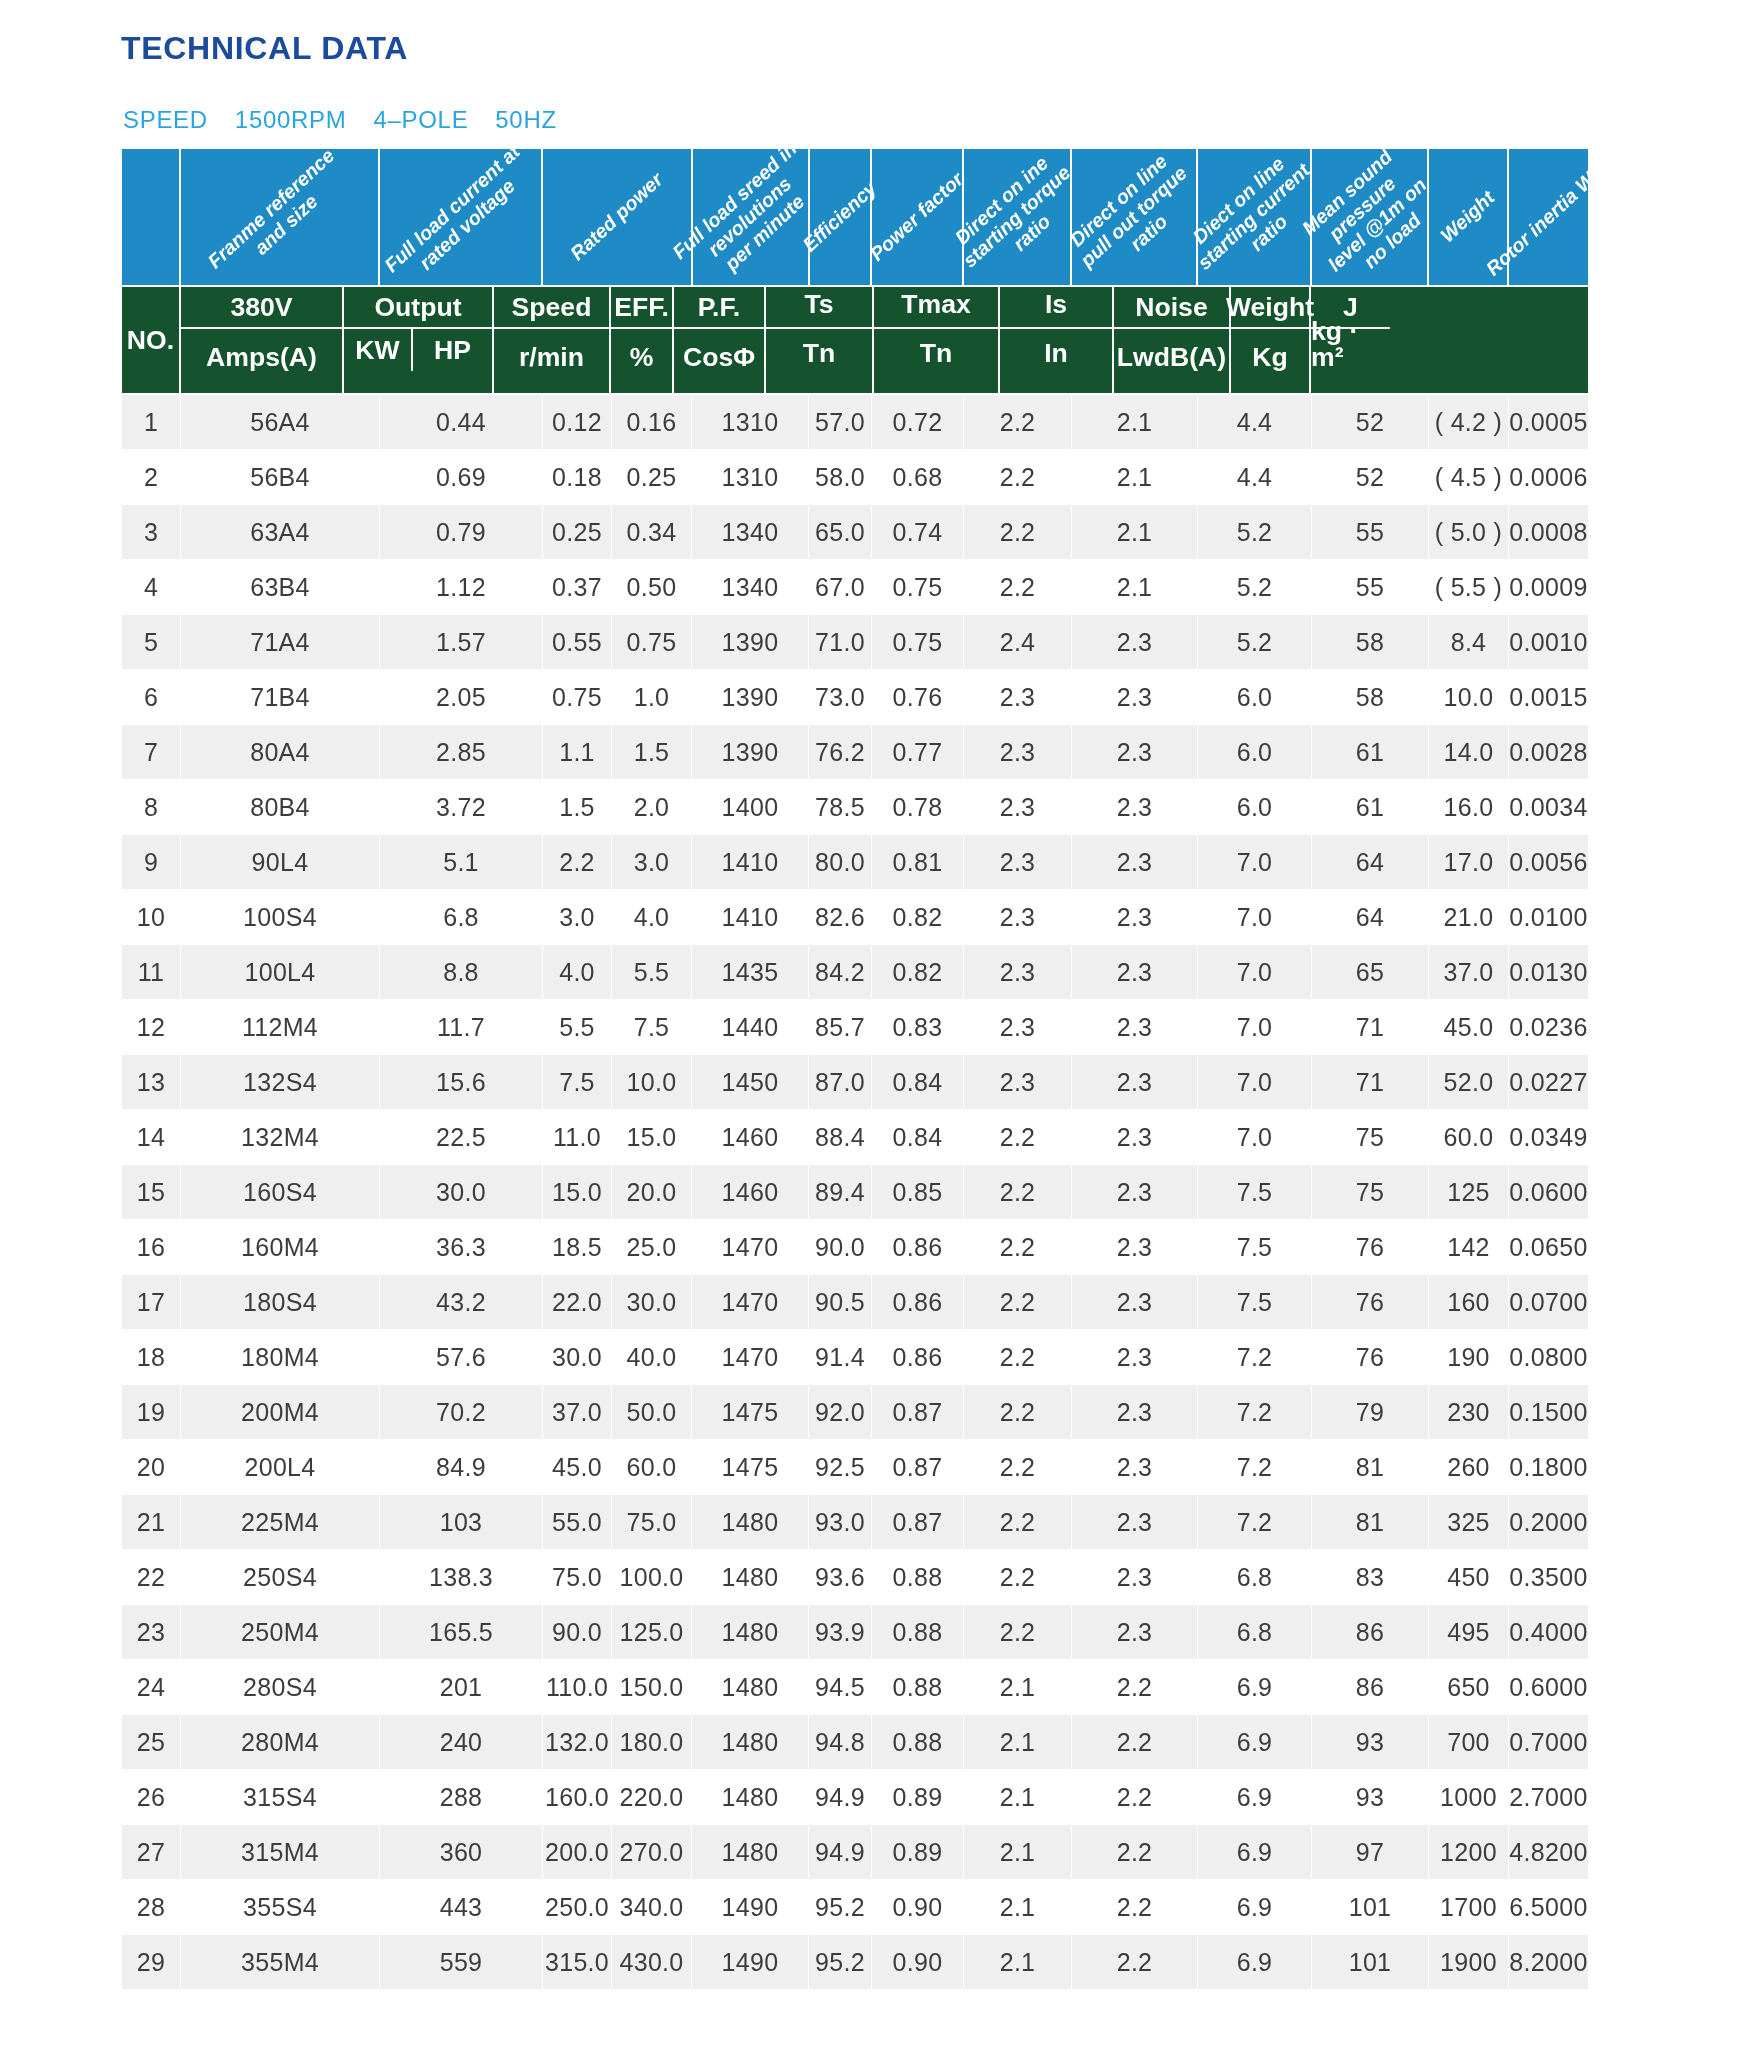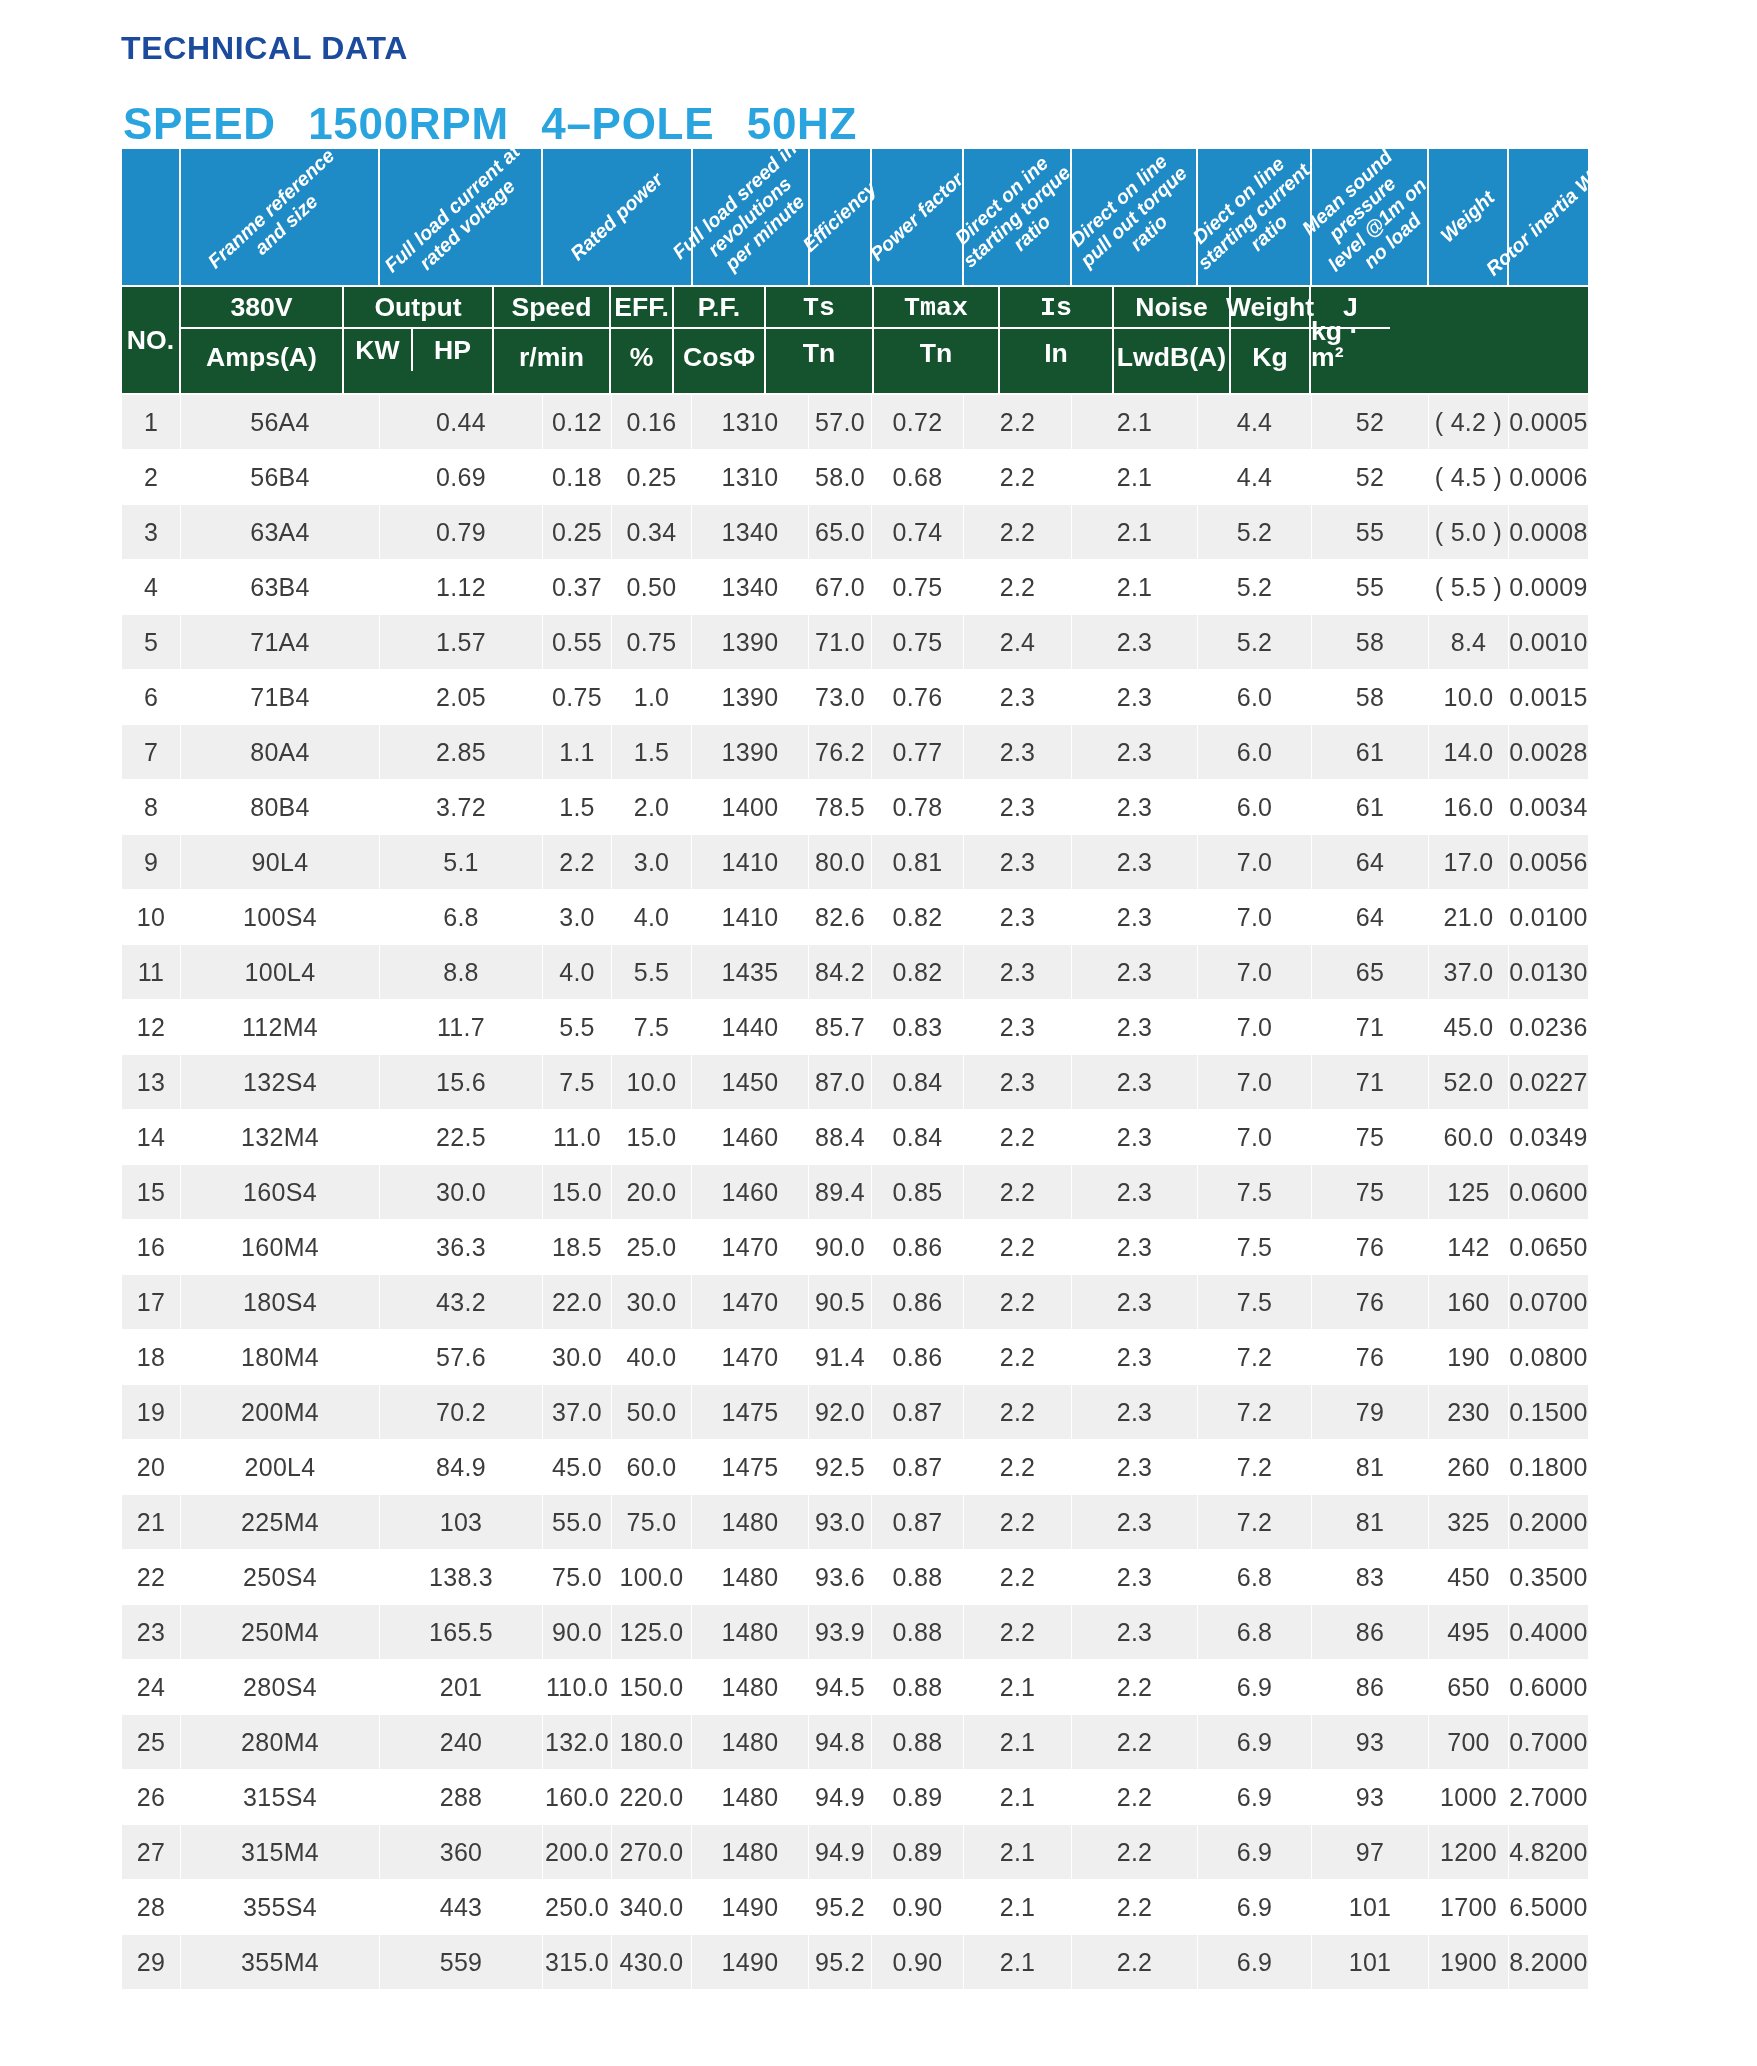--- a/index.html
+++ b/index.html
@@ -6,22 +6,22 @@
   body{
     width:1757px;height:2066px;position:relative;background:#ffffff;
     font-family:"Liberation Sans", sans-serif;
   }
   .page-title{
     position:absolute;left:121px;top:32px;
     font-size:32px;font-weight:900;letter-spacing:0.7px;line-height:1;
     color:#1c4b9e;
   }
   .page-subtitle{
-    position:absolute;left:123px;top:102px;
-    font-size:44px;font-weight:700;letter-spacing:0.7px;word-spacing:19.6px;line-height:1;
+    position:absolute;left:123px;top:108px;
+    font-size:24px;font-weight:400;letter-spacing:0.7px;word-spacing:19.6px;line-height:1;
     color:#2aa4de;
   }
   .tech-table{
     position:absolute;left:122px;top:149px;width:1466px;
   }
   
   .w-no{width:59px}.w-type{width:199px}.w-amps{width:163px}.w-kw{width:69px}.w-hp{width:80px}
   .w-output{width:150px}.w-speed{width:117px}.w-eff{width:63px}.w-pf{width:92px}.w-ts{width:108px}
   .w-tmax{width:126px}.w-is{width:114px}.w-noise{width:117px}.w-weight{width:80px}.w-j{width:79px}
   
@@ -38,21 +38,21 @@
   }
   
   .subheader{
     display:flex;height:108px;background:#14532d;border-bottom:2.1px solid #ffffff;box-sizing:border-box;
   }
   .scol{box-sizing:border-box;border-right:2.1px solid #ffffff;display:flex;flex-direction:column;}
   .scol:last-child{border-right:none;}
   .scol-single{justify-content:center;align-items:center;}
   .stop{height:42px;box-sizing:border-box;border-bottom:2.1px solid #ffffff;display:flex;align-items:center;justify-content:center;}
   .sbot{height:42px;box-sizing:border-box;display:flex;align-items:flex-end;justify-content:center;}
-  .stop.raise{align-items:center;padding-top:3.5px;font-family:Liberation Mono, monospace;}
+  .stop.raise{align-items:flex-start;padding-top:3.5px;}
   .sbot.lower{padding-bottom:4.2px;}
   .srow{padding:0;align-items:stretch;display:flex;}
   .srow>div{display:flex;align-items:center;justify-content:center;box-sizing:border-box;}
   .skw{border-right:2.1px solid #ffffff;}
   .srow>div:last-child{flex:1;}
   .shead-label{color:#ffffff;font-weight:700;font-size:26.6px;line-height:1;}
   
   .tbody{background:#ffffff;}
   .trow{display:flex;height:55px;box-sizing:border-box;border-bottom:1.4px solid #ffffff;background:#ffffff;}
   .trow:nth-child(odd){background:#efefef;}

